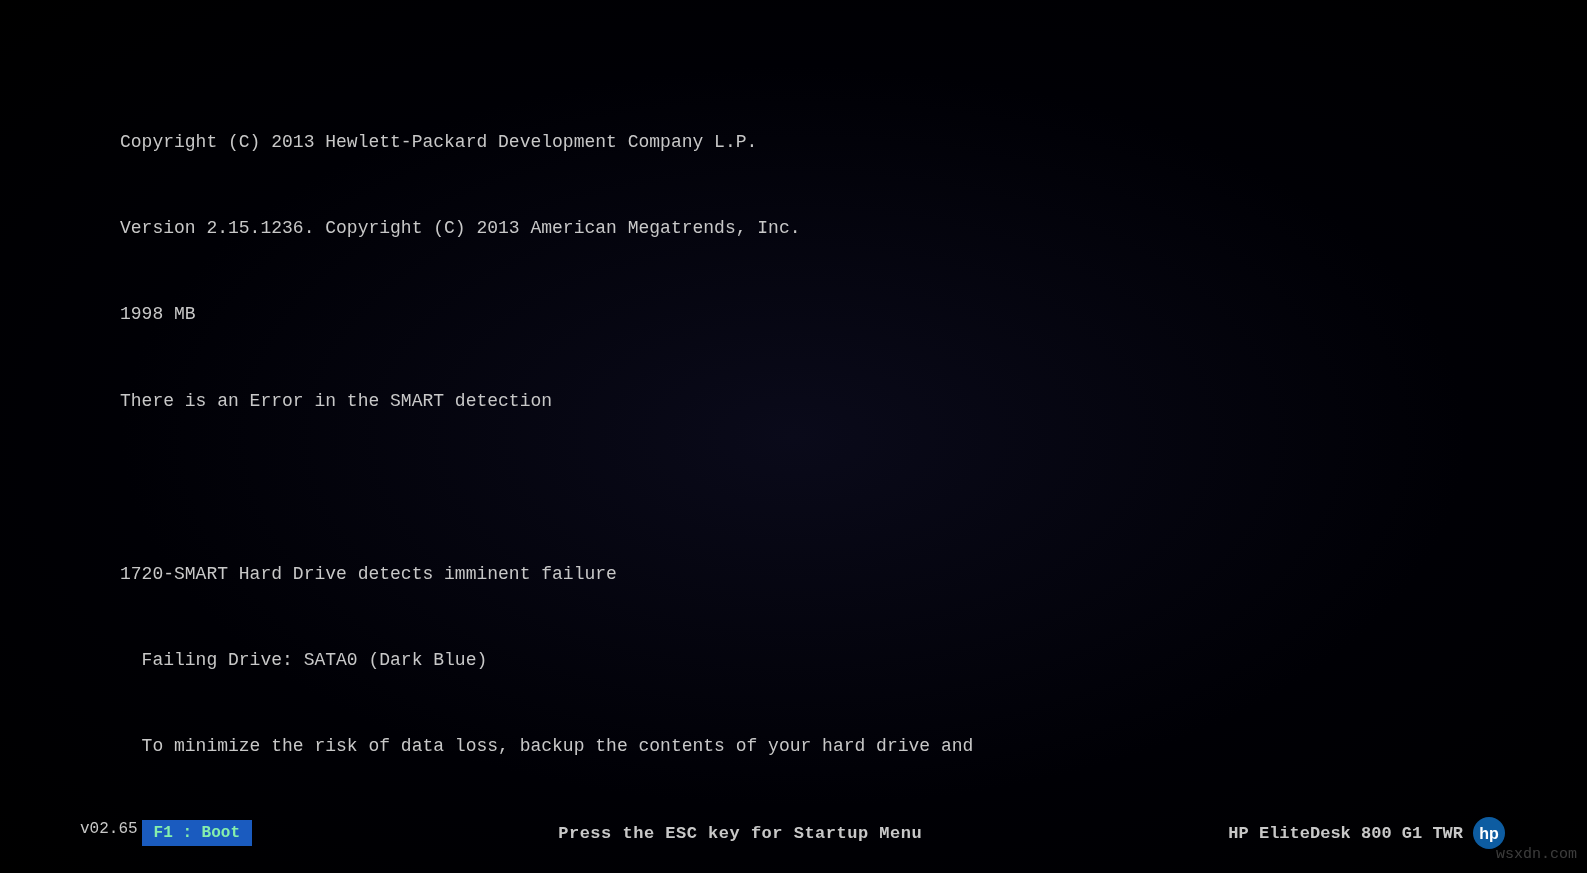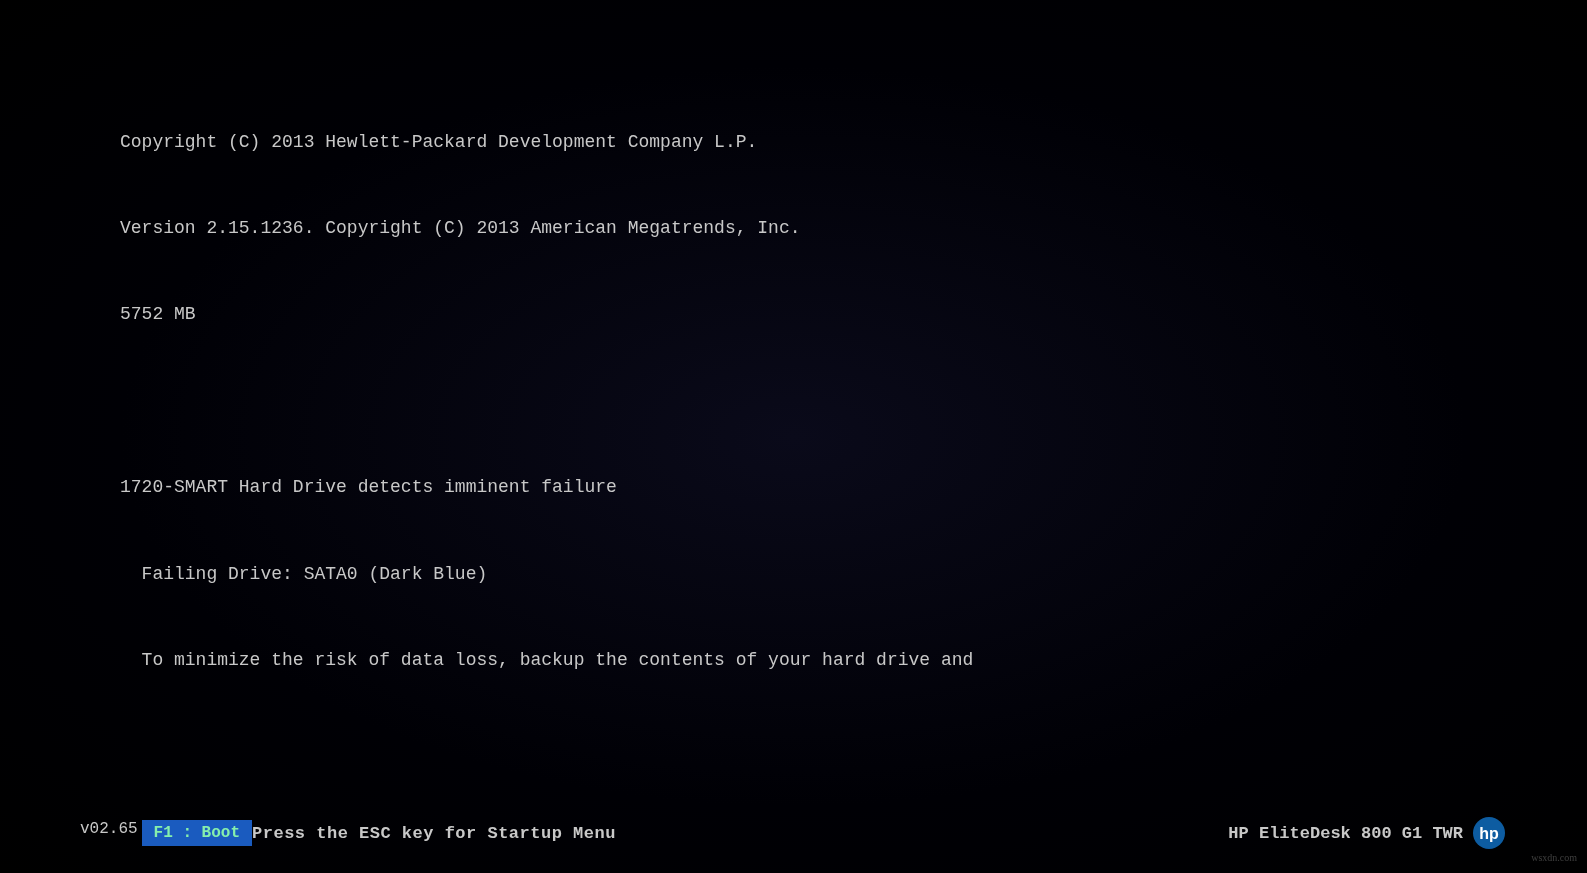--- a/index.html
+++ b/index.html
@@ -74,21 +74,21 @@
       color: #86efac;
       font-family: 'Courier New', Courier, monospace;
       font-size: 16px;
       font-weight: bold;
       padding: 4px 12px;
       display: inline-block;
     }
 
     .bottom-center {
       flex: 1;
-      text-align: left;
+      text-align: center;
     }
 
     .esc-text {
       color: #c8c8c8;
       font-family: 'Courier New', Courier, monospace;
       font-size: 17px;
       font-weight: bold;
       letter-spacing: 0.5px;
     }
 
@@ -105,33 +105,34 @@
       font-size: 17px;
       font-weight: bold;
       text-align: center;
     }
 
     .watermark {
       position: absolute;
       bottom: 10px;
       right: 10px;
       color: rgba(200, 200, 200, 0.3);
-      font-family: Liberation Serif, serif;
-      font-size: 10px;
+      font-family: Liberation Mono, monospace;
+      font-size: 15px;
     }
   </style>
 </head>
 <body>
 
 <div class="screen">
   <div class="main-content">
     <div class="bios-text">
       <span class="line">Copyright (C) 2013 Hewlett-Packard Development Company L.P.</span>
       <span class="line">Version 2.15.1236. Copyright (C) 2013 American Megatrends, Inc.</span>
-      <span class="line">5752 MB</span>
+      <span class="line">1998 MB</span>
+      <span class="line">There is an Error in the SMART detection</span>
       <span class="blank"></span>
       <span class="line">1720-SMART Hard Drive detects imminent failure</span>
       <span class="line">  Failing Drive: SATA0 (Dark Blue)</span>
       <span class="line">  To minimize the risk of data loss, backup the contents of your hard drive and</span>
       
     </div>
   </div>
 
   <div class="bottom-bar">
     <div class="bottom-left">

